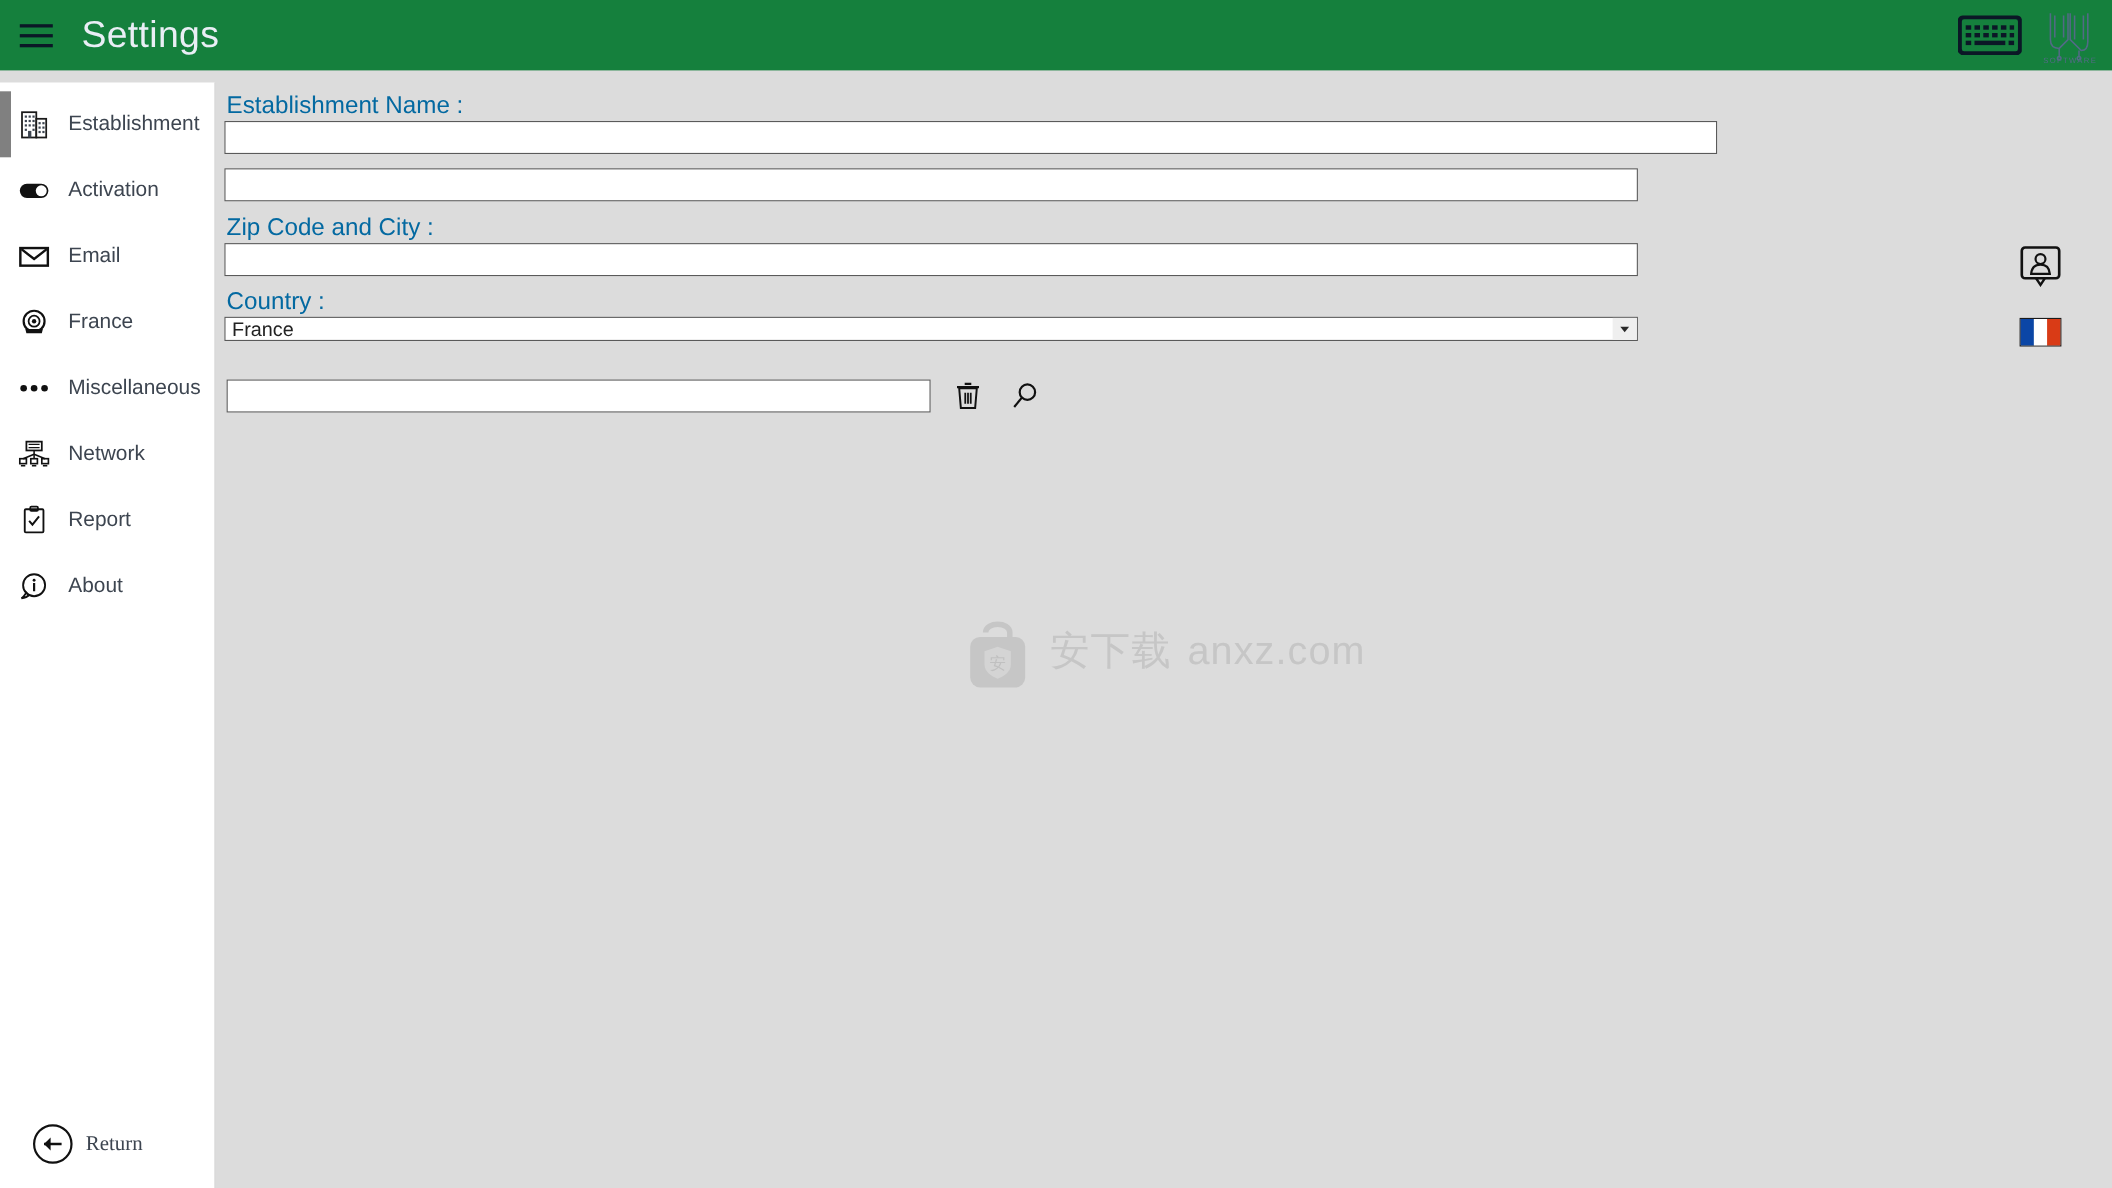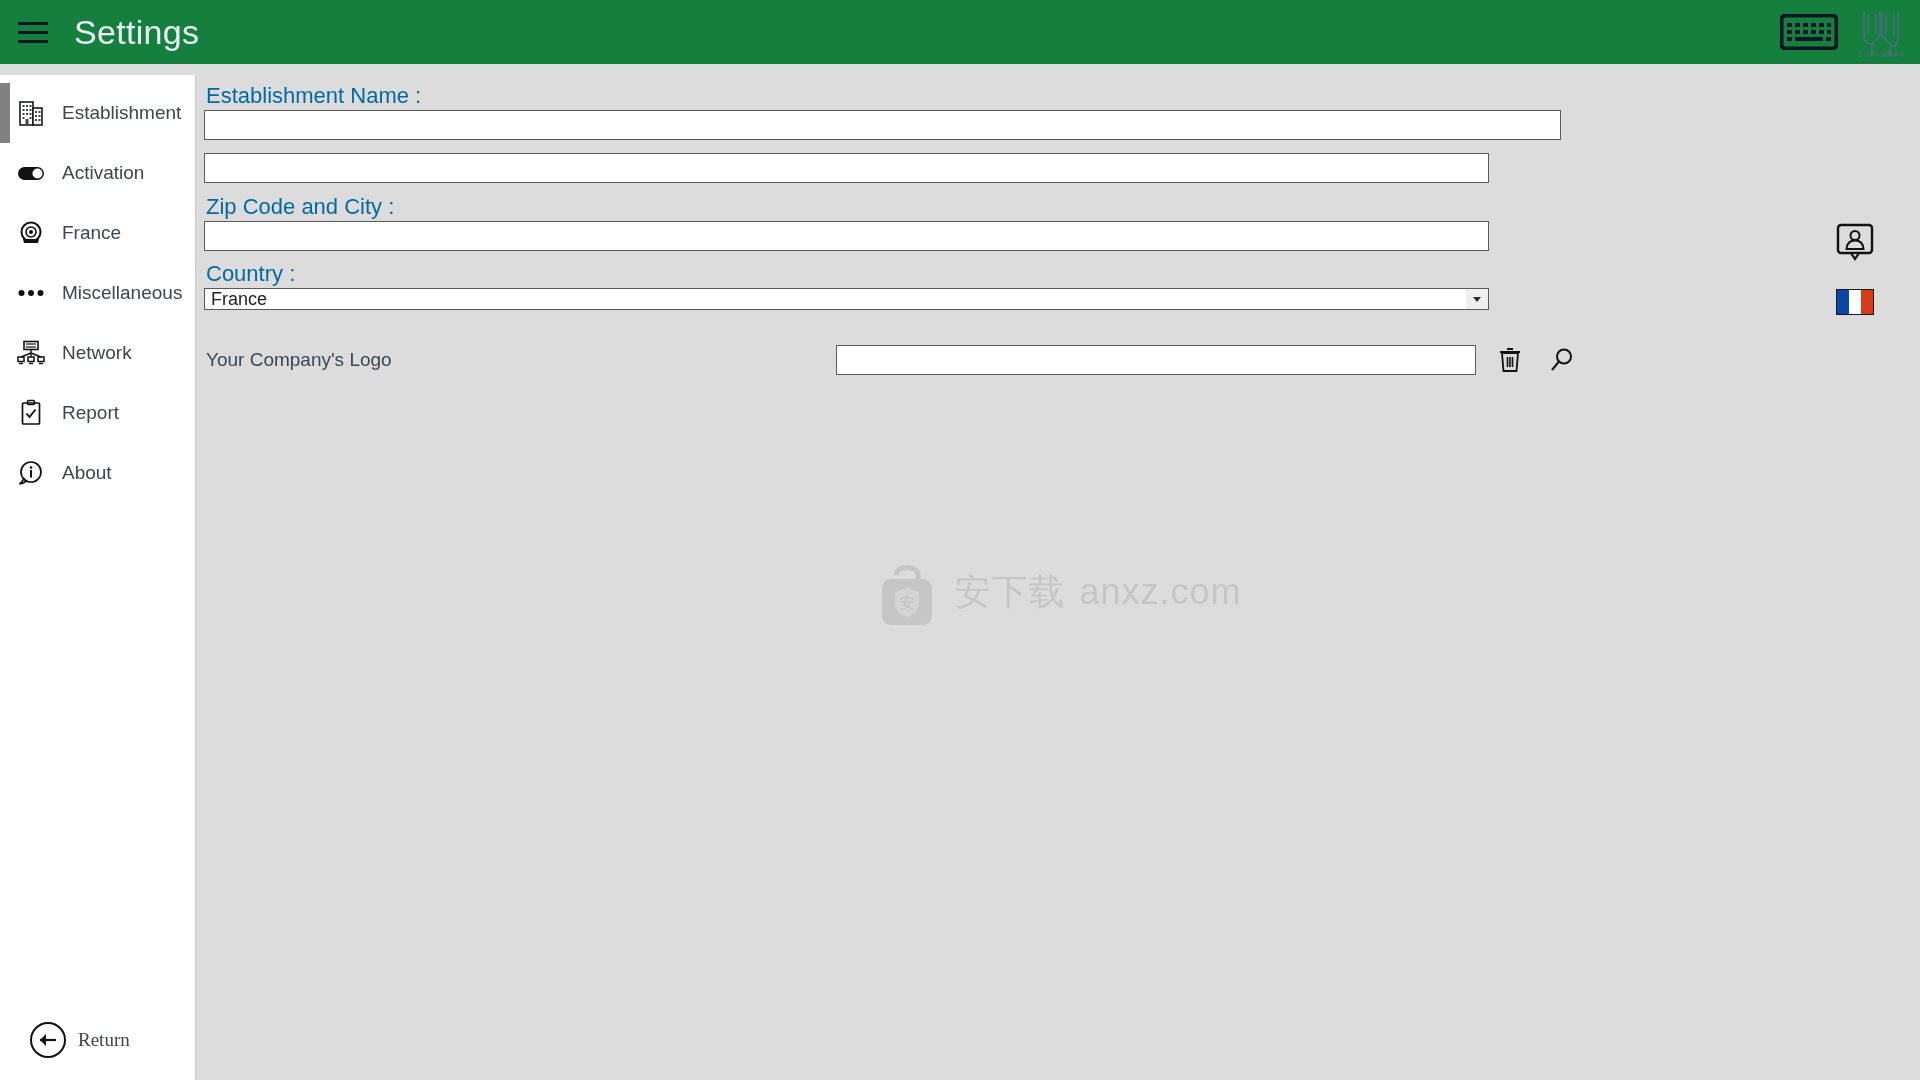--- a/index.html
+++ b/index.html
@@ -227,20 +227,29 @@
           <span class="ico">
             <svg width="30" height="30" viewBox="0 0 30 30">
               <rect x="2" y="9" width="26" height="13" rx="6.5" fill="#111"></rect>
               <circle cx="21.5" cy="15.5" r="5" fill="#fff"></circle>
             </svg>
           </span>
           <span class="nav-label">Activation</span>
         </div>
 
 
+        <div class="nav-item">
+          <span class="ico">
+            <svg width="30" height="30" viewBox="0 0 30 30">
+              <rect x="2.5" y="7.5" width="25" height="16" fill="none" stroke="#111" stroke-width="2.2"></rect>
+              <path d="M3.5 8.5 L15 17.5 L26.5 8.5" fill="none" stroke="#111" stroke-width="2.2"></path>
+            </svg>
+          </span>
+          <span class="nav-label">Email</span>
+        </div>
 
         <div class="nav-item">
           <span class="ico">
             <svg width="30" height="30" viewBox="0 0 30 30">
               <circle cx="15" cy="14" r="9.5" fill="none" stroke="#111" stroke-width="2"></circle>
               <circle cx="15" cy="14" r="5" fill="none" stroke="#111" stroke-width="1.6"></circle>
               <circle cx="15" cy="14" r="2" fill="#111"></circle>
               <path d="M7 21 L23 21 L22 25 L8 25 Z" fill="#111"></path>
             </svg>
           </span>
@@ -355,21 +364,20 @@
           <div class="field-label">Country :</div>
           <div class="narrow-wrap">
             <div class="select-wrap">
               <div class="select-box">France</div>
               <div class="select-arrow"></div>
             </div>
           </div>
         </div>
 
         <div class="logo-row">
-          <div class="logo-caption">Your Company's Logo</div>
           <div class="logo-input-wrap">
             <input class="txt" type="text" placeholder="" style="">
           </div>
           <div class="logo-actions">
             <span class="icon-btn">
               <svg width="24" height="26" viewBox="0 0 24 26">
                 <path d="M4 6 L20 6 L18.5 24 L5.5 24 Z" fill="none" stroke="#111" stroke-width="1.8"></path>
                 <line x1="2" y1="5" x2="22" y2="5" stroke="#111" stroke-width="2"></line>
                 <line x1="9" y1="2" x2="15" y2="2" stroke="#111" stroke-width="2"></line>
                 <line x1="9.5" y1="10" x2="9.5" y2="20" stroke="#111" stroke-width="1.6"></line>

